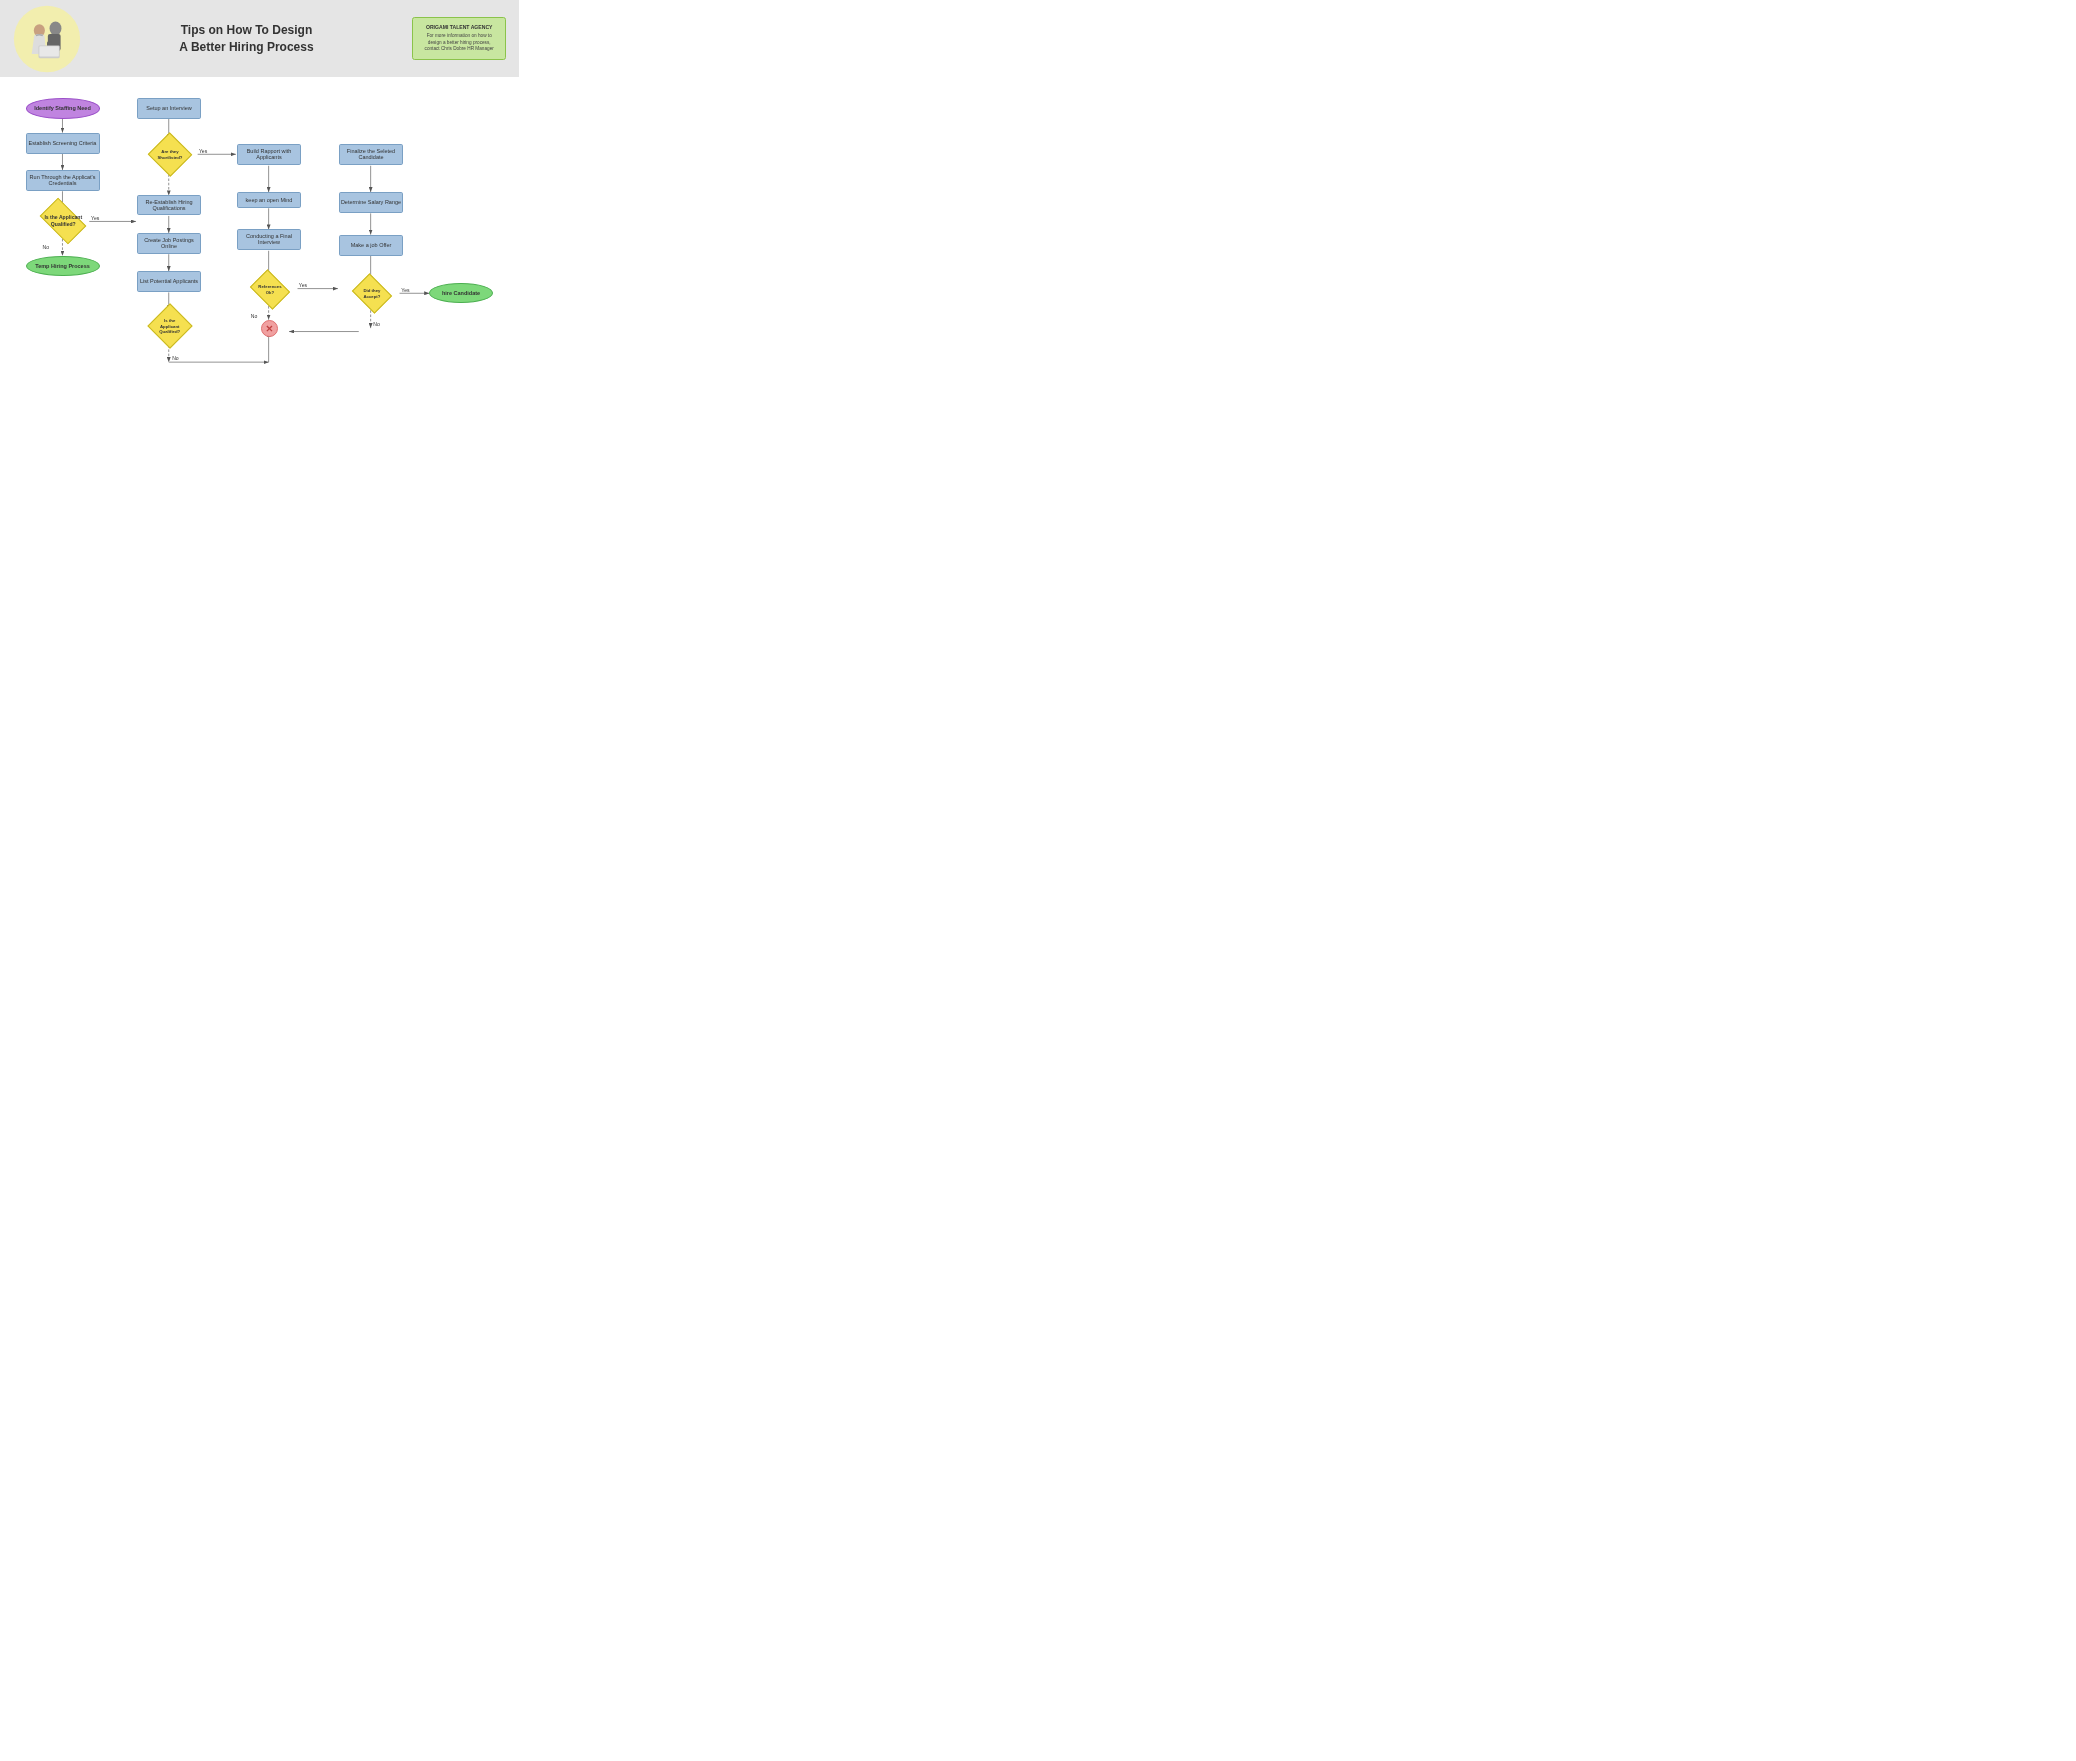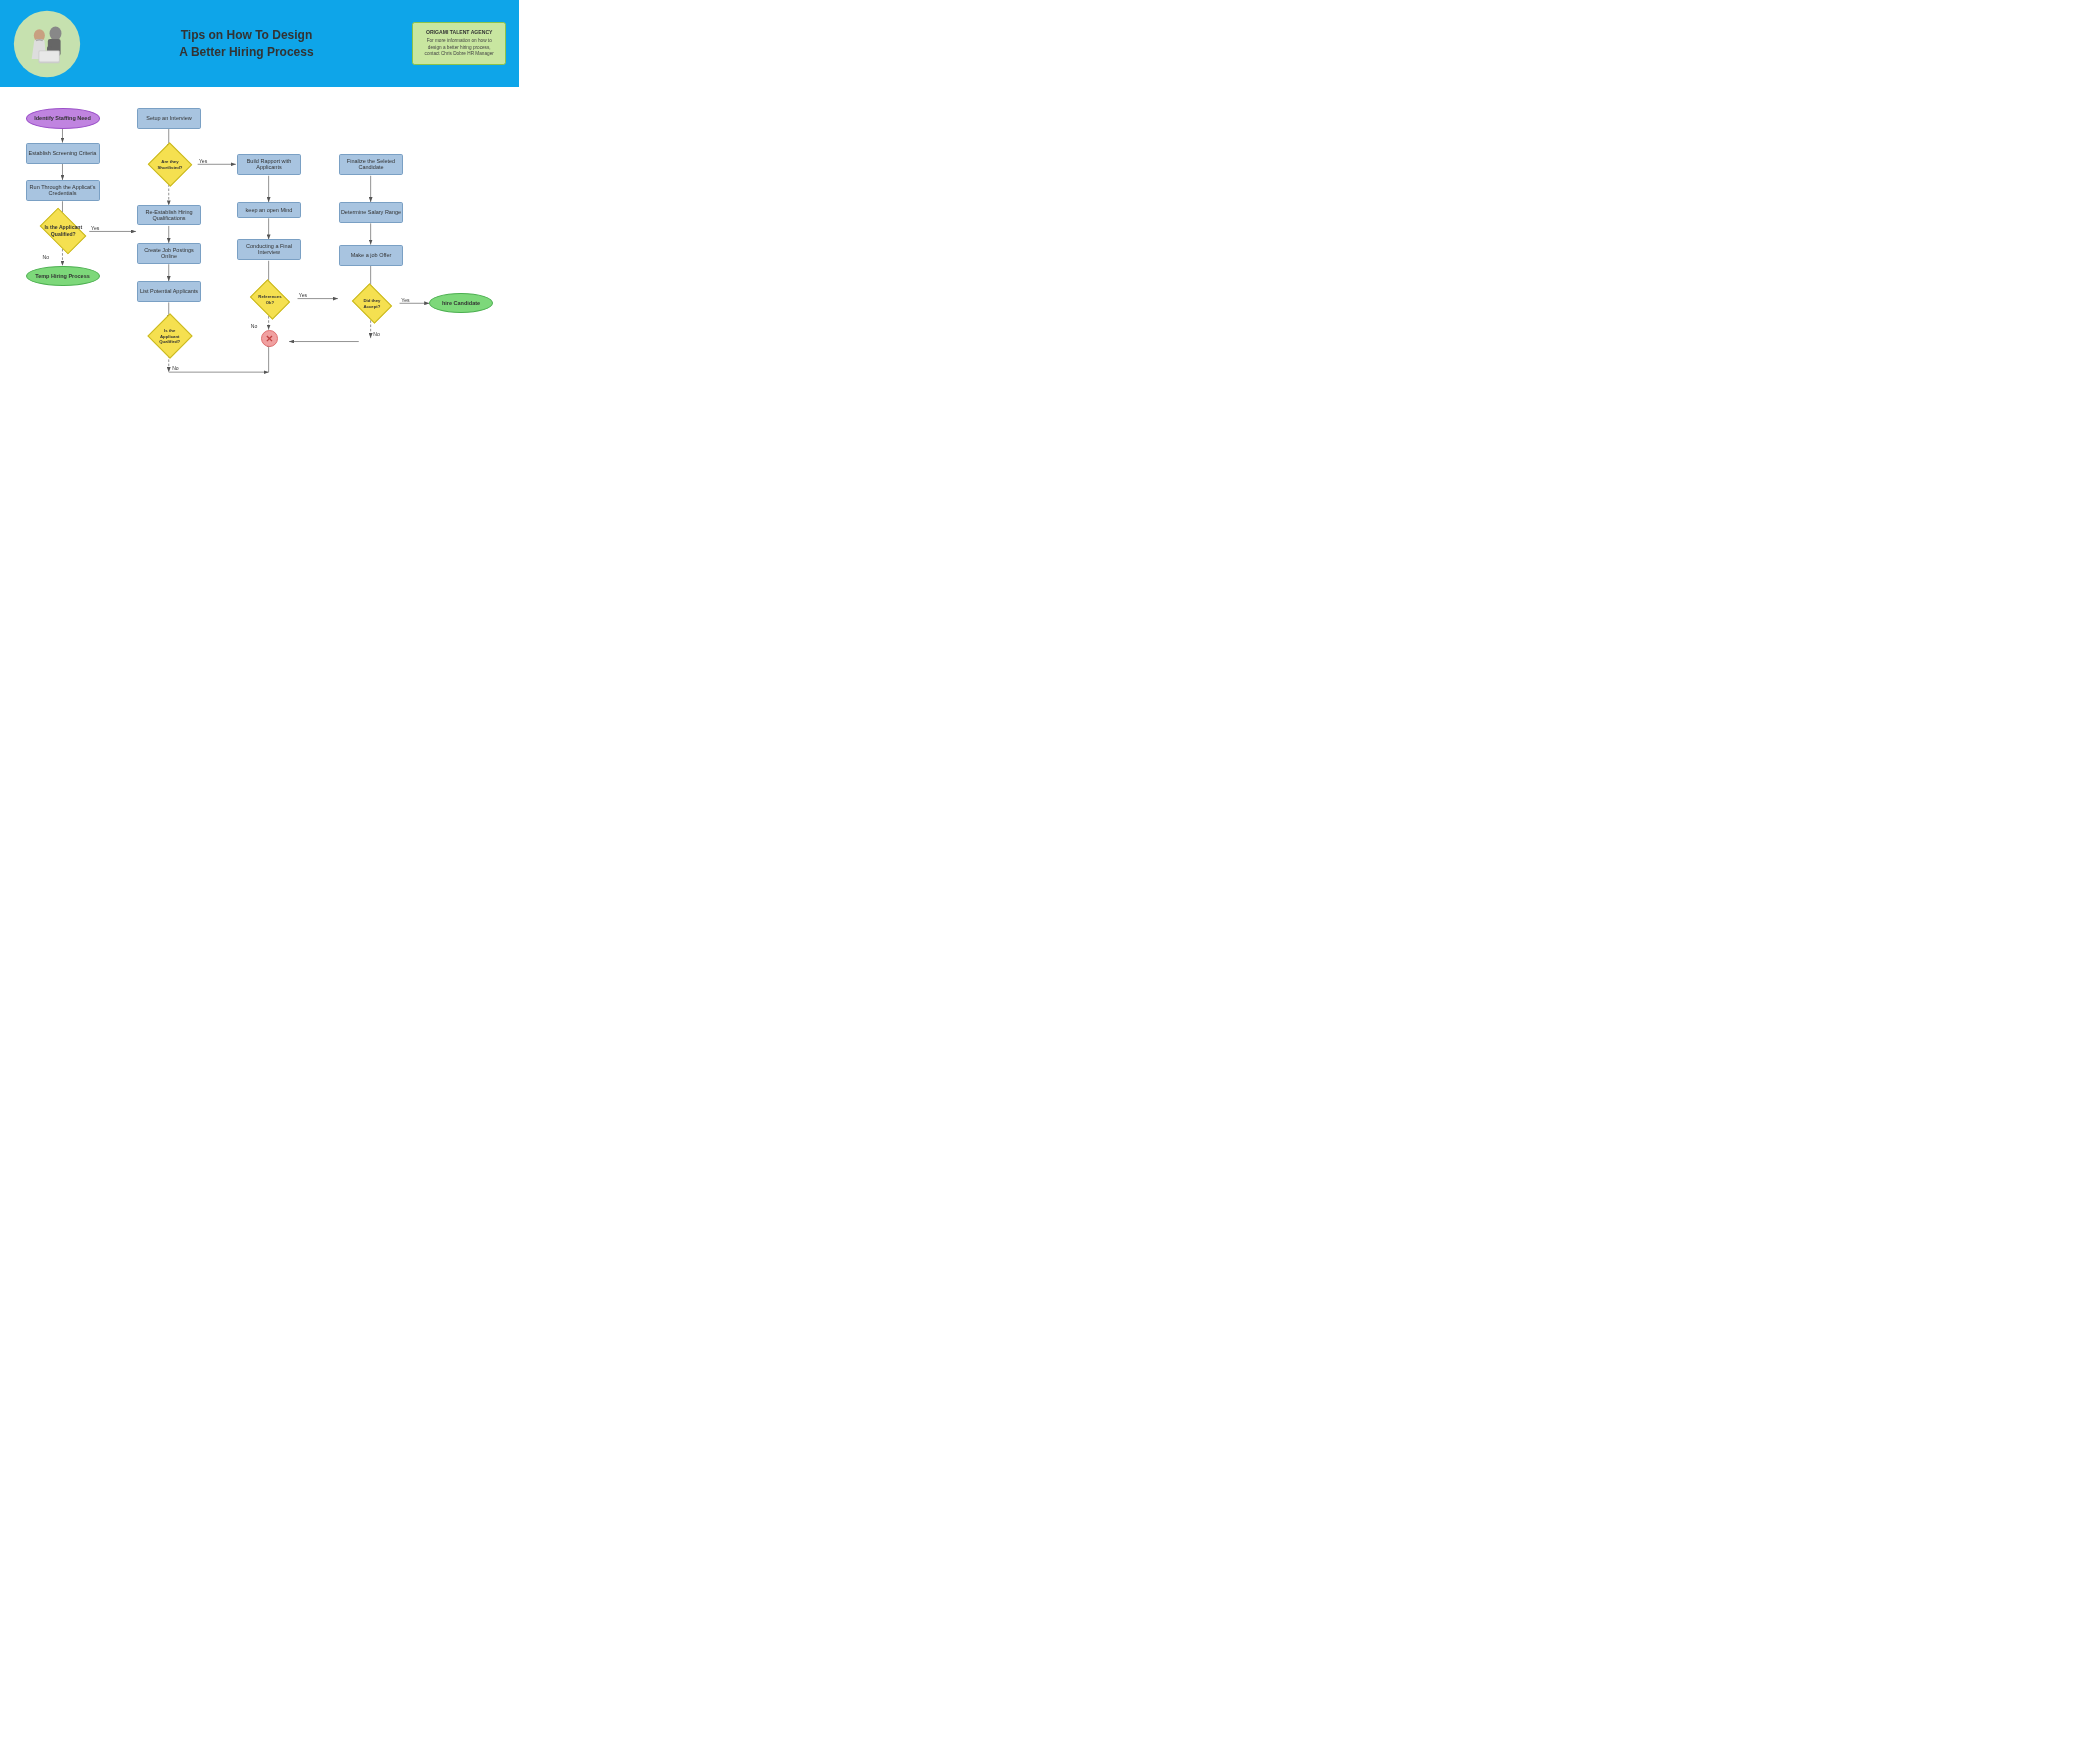--- a/index.html
+++ b/index.html
@@ -7,25 +7,25 @@
       background: #fff;
       font-family: Arial, sans-serif;
       width: 519px;
       min-height: 440px;
     }
 
     
     .header {
       display: flex;
       align-items: center;
-      background: #0ea5e9;
+      background: #e5e5e5;
       padding: 8.5px 12.8px;
       margin-bottom: 12.8px;
       position: relative;
-      height: 87px;
+      height: 77px;
     }
     .header-illustration {
       width: 68px;
       height: 68px;
       flex-shrink: 0;
     }
     .header-title-area {
       flex: 1;
       text-align: center;
     }

